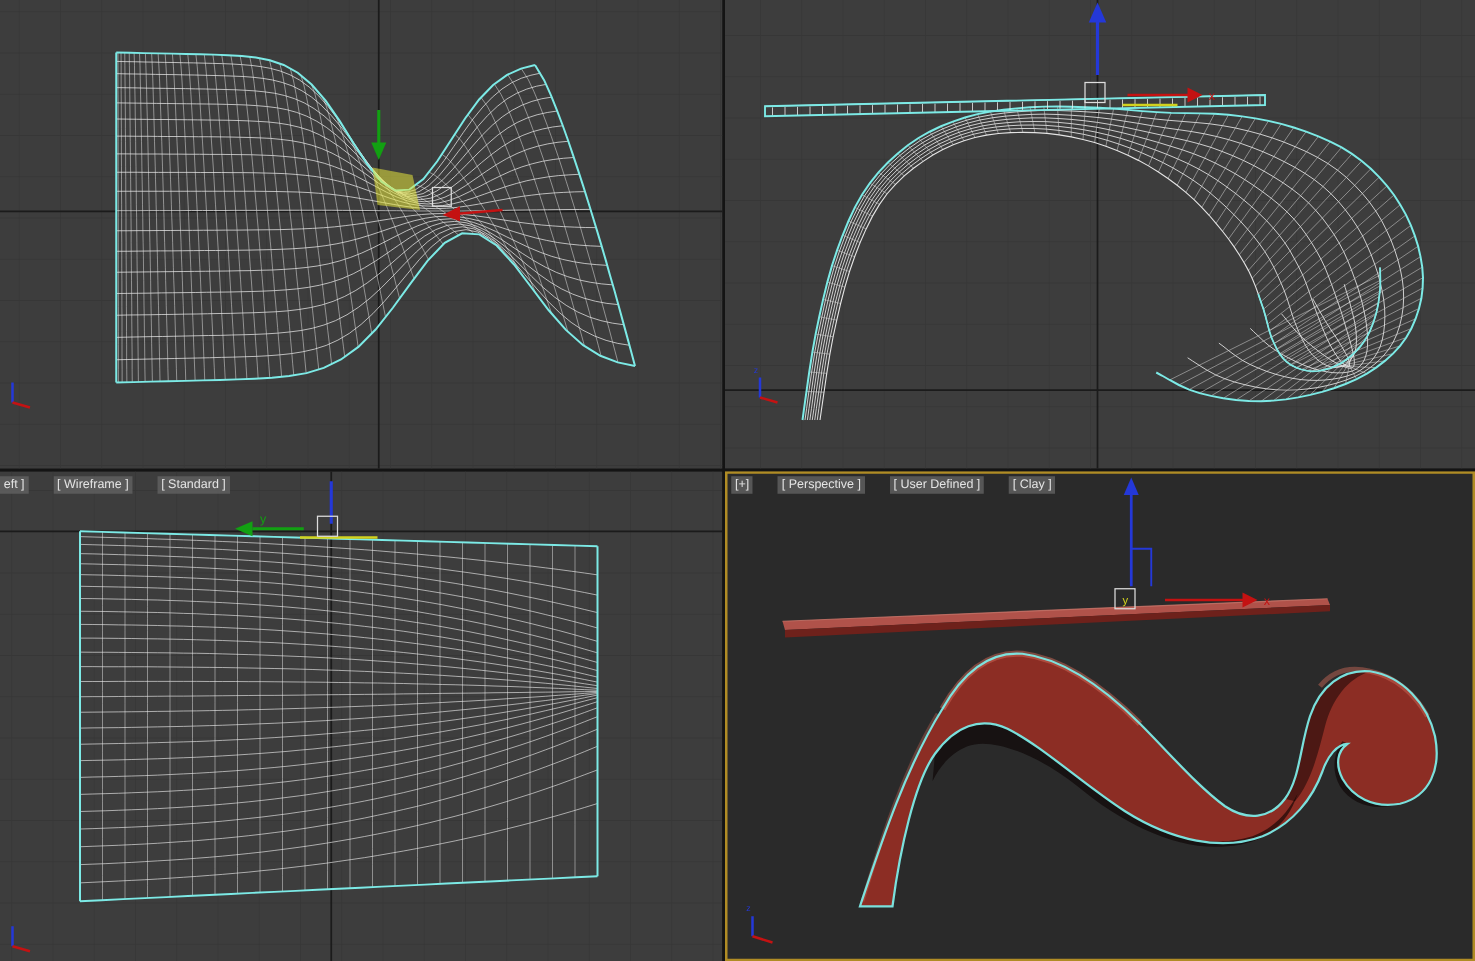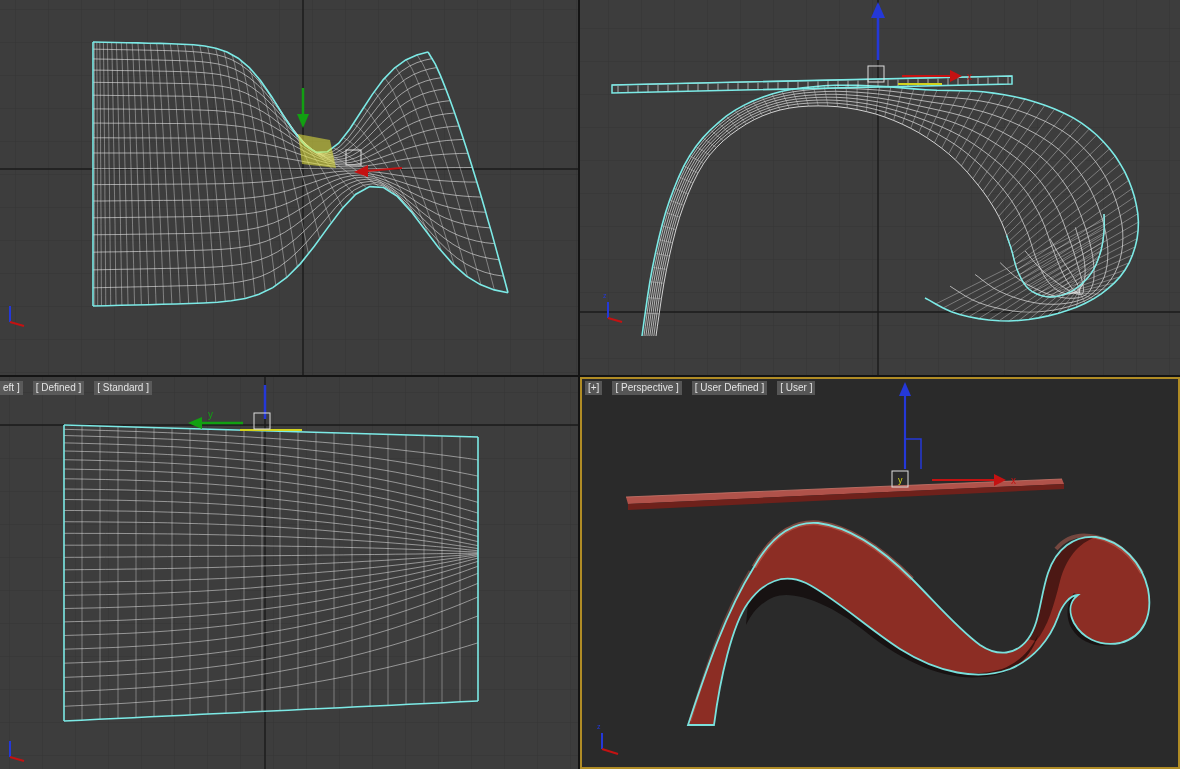--- a/index.html
+++ b/index.html
@@ -14,21 +14,21 @@
   }
   .vp{position:relative;overflow:hidden;}
   .vp svg{display:block;width:100%;height:100%;}
   .vp-active::after{
     content:"";position:absolute;inset:0;
     box-shadow:inset 0 0 0 2px #b08c25;
     pointer-events:none;
   }
   .vp-label{
     position:absolute;top:4px;left:5px;
-    display:flex;gap:10px;
+    display:flex;gap:20px;
     font-size:10px;line-height:14px;color:#e4e4e4;
     z-index:3;
   }
   .vp-label span{background:rgba(96,96,96,.82);padding:0 3px;white-space:pre;cursor:default;}
   #vp-bl .vp-label{left:0;}
   svg text{font-family:"Liberation Sans",sans-serif;}
 </style>
 </head>
 <body>
 
@@ -308,21 +308,21 @@
         <line x1="28" y1="318" x2="28" y2="302" stroke-width="2" stroke="#2438d8"></line>
         <line x1="28" y1="318" x2="42" y2="322" stroke-width="2" stroke="#c41212"></line>
         <text x="23" y="298" font-size="7" fill="#2438d8">z</text>
       </g>
     </svg>
   </div>
 
   <div class="vp" id="vp-bl">
     <div class="vp-label">
       <span>eft ]</span>
-      <span>[ Defined ]</span>
+      <span>[ Wireframe ]</span>
       <span>[ Standard ]</span>
     </div>
     <svg viewBox="0 0 578 392">
       <defs>
         <pattern id="gridBL" width="33" height="33" patternUnits="userSpaceOnUse" patternTransform="translate(9,15)">
           <path d="M33 0H0V33" fill="none" stroke="#353535" stroke-width="1"></path>
         </pattern>
       </defs>
       <rect x="0" y="0" width="578" height="392" fill="#3d3d3d"></rect>
       <rect x="0" y="0" width="578" height="392" fill="url(#gridBL)"></rect>
@@ -398,21 +398,21 @@
         <line x1="10" y1="380" x2="24" y2="384" stroke-width="2" stroke="#c41212"></line>
       </g>
     </svg>
   </div>
 
   <div class="vp vp-active" id="vp-br">
     <div class="vp-label">
       <span>[+]</span>
       <span>[ Perspective ]</span>
       <span>[ User Defined ]</span>
-      <span>[ User ]</span>
+      <span>[ Clay ]</span>
     </div>
     <svg viewBox="0 0 600 392">
       <rect x="0" y="0" width="600" height="392" fill="#2a2a2a"></rect>
 
       <g>
         <path d="M 46 120 L 482 102 L 484 107 L 48 127 Z" fill="#b0524a"></path>
         <path d="M 48 127 L 484 107 L 484 112 L 48 133 Z" fill="#6e211b"></path>
         <path d="M 46 120 L 482 102" fill="none" stroke="#c9766a" stroke-width="1" opacity="0.8"></path>
       </g>
 

